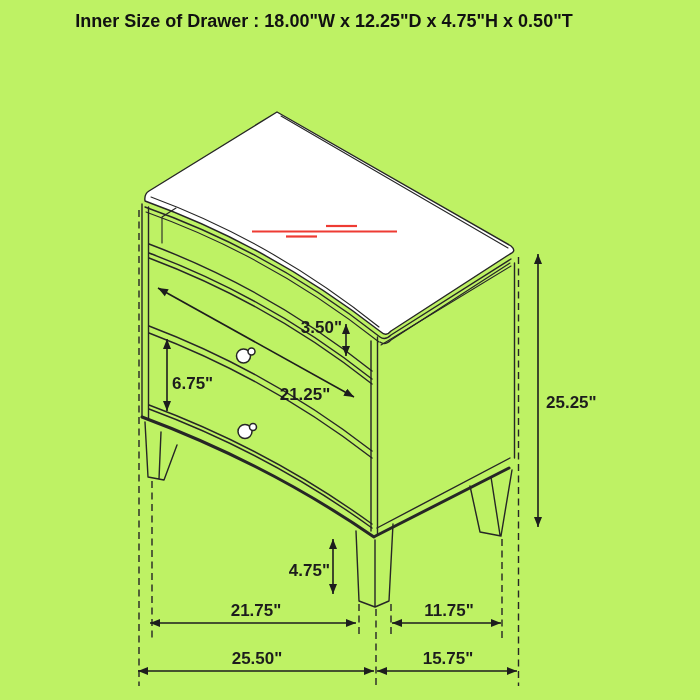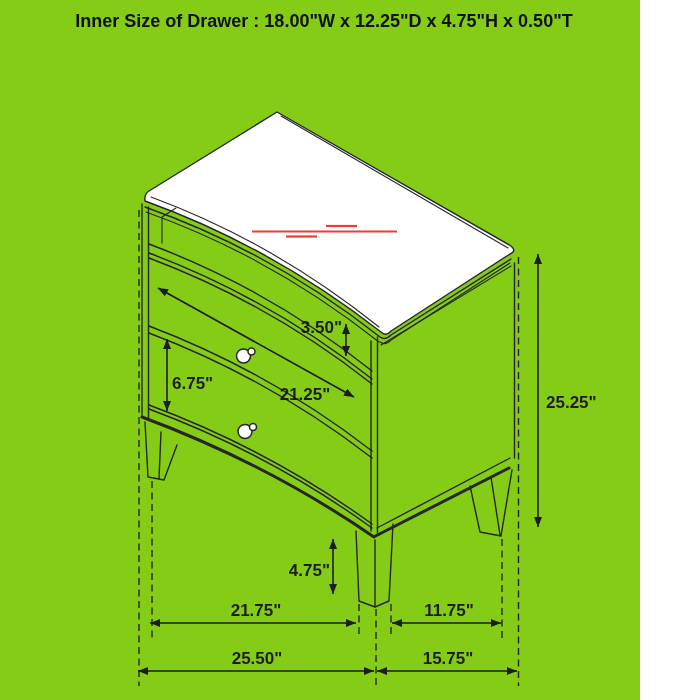--- a/index.html
+++ b/index.html
@@ -1,16 +1,16 @@
 <!DOCTYPE html>
 <html><head>
 <meta charset="utf-8">
 <style>
   html,body{margin:0;padding:0;background:#ffffff;}
-  .stage{position:relative;width:640px;height:700px;background:#84cc16;overflow:hidden;
+  .stage{position:relative;width:700px;height:700px;background:#bef264;overflow:hidden;
          font-family:"Liberation Sans", sans-serif;}
   svg{display:block;}
   .ln   {stroke:#262626;stroke-width:1.4;fill:none;stroke-linecap:round;stroke-linejoin:round;}
   .thin {stroke:#262626;stroke-width:1.1;fill:none;stroke-linecap:round;}
   .heavy{stroke:#262626;stroke-width:3;fill:none;stroke-linecap:round;stroke-linejoin:round;}
   .dash {stroke:#262626;stroke-width:1.4;fill:none;stroke-dasharray:7 4.5;}
   .dim  {stroke:#1d1d1d;stroke-width:1.6;fill:none;}
   .red  {stroke:#ee3b33;stroke-width:2.2;fill:none;}
   .knob {fill:#ffffff;stroke:#262626;stroke-width:1.5;}
   .face {fill:#ffffff;stroke:#262626;stroke-width:1.4;stroke-linejoin:round;}

